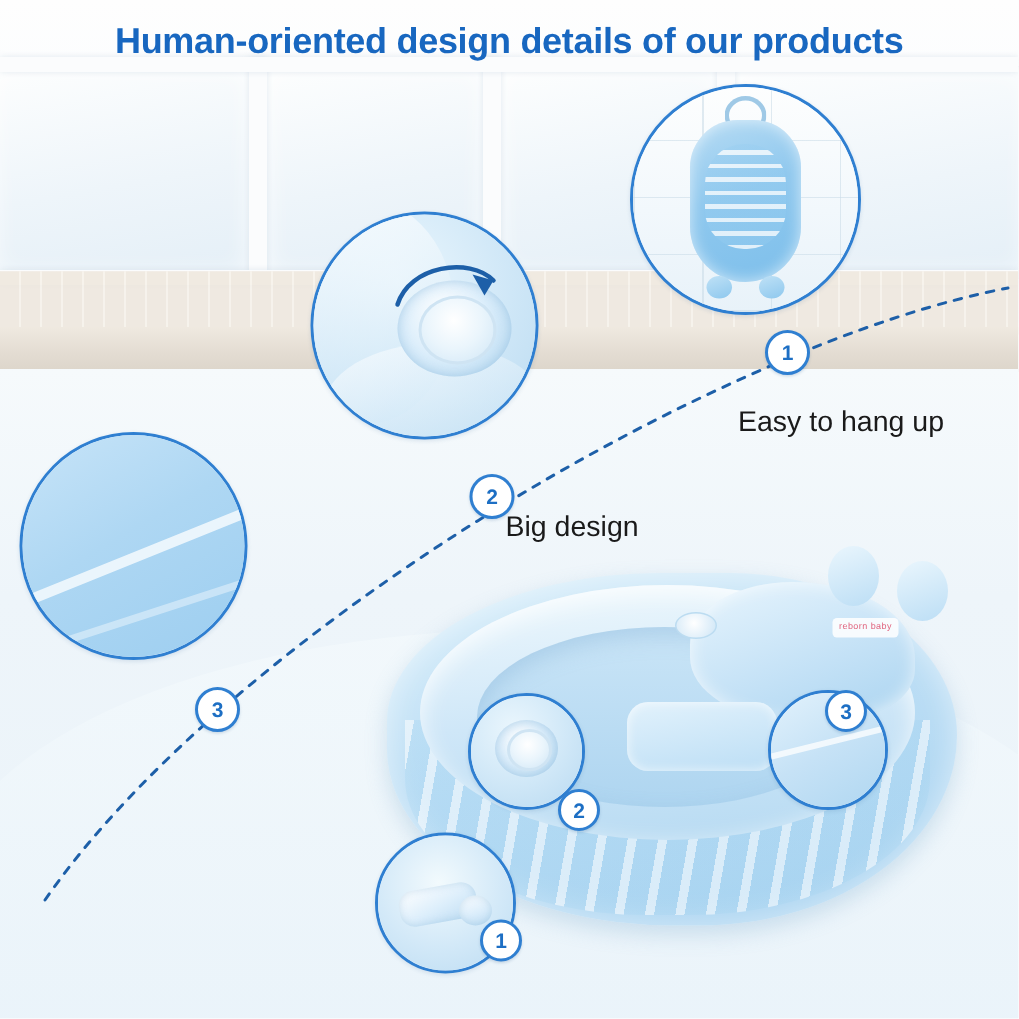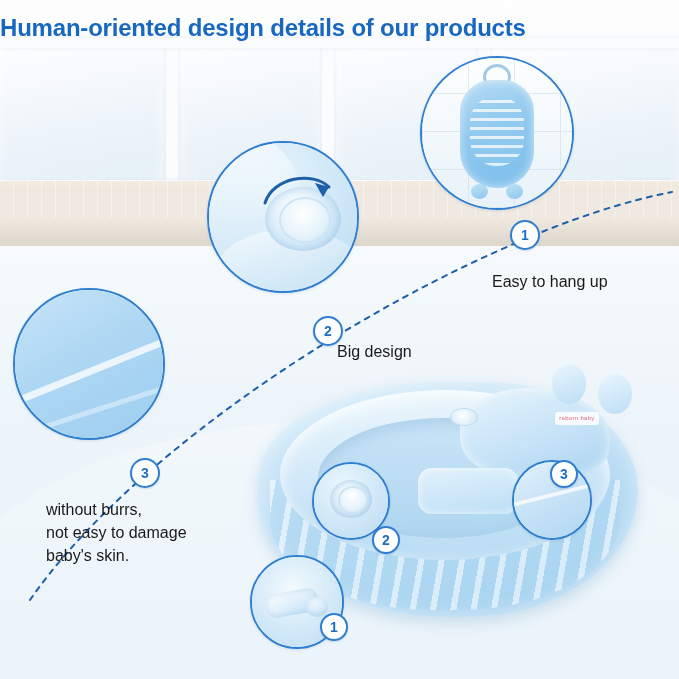--- a/index.html
+++ b/index.html
@@ -89,21 +89,21 @@
     background: linear-gradient(180deg, #f3f9fc 0%, #e9f3fa 100%);
     opacity: 0.8;
   }
 
   
   .title {
     position: absolute;
     left: 0;
     top: 14px;
     width: 679px;
-    text-align: left;
+    text-align: center;
     font-size: 24px;
     font-weight: bold;
     color: #1867c0;
     letter-spacing: -0.2px;
     white-space: nowrap;
   }
 
   
   .arc-svg {
     position: absolute;
@@ -138,21 +138,21 @@
     display: flex;
     align-items: center;
     justify-content: center;
     box-shadow: 0 1px 2px rgba(40,90,140,0.2);
   }
 
   
   .label {
     position: absolute;
     color: #1a1a1a;
-    font-size: 16px;
+    font-size: 19px;
     line-height: 23px;
     white-space: pre-line;
   }
 
   
   .hang-bg {
     position: absolute; inset: 0;
     background: linear-gradient(180deg, #fdfefe 0%, #f2f8fc 55%, #e8f2f9 100%);
   }
   .hang-tilewall {
@@ -389,23 +389,20 @@
   <div class="label" style="left:337px; top:340px;">Big design</div>
 
   <div class="callout" style="left:13px; top:288px; width:148px; height:148px;">
     <div class="callout-inner">
       <div class="smooth-bg"></div>
       <div class="smooth-seam" style="left:-10px; top:76px; width:180px; height:7px; transform:rotate(-22deg);"></div>
       <div class="smooth-seam" style="left:-10px; top:118px; width:180px; height:5px; transform:rotate(-18deg); opacity:0.55;"></div>
     </div>
   </div>
   <div class="badge" style="left:130px; top:458px; width:26px; height:26px;">3</div>
-  <div class="label" style="left:46px; top:498px;">without burrs,
-not easy to damage
-baby's skin.</div>
 
   <div class="tub">
     <div class="tub-outer"></div>
     <div class="tub-ribs"></div>
     <div class="tub-rim"></div>
     <div class="tub-inner"></div>
     <div class="tub-backrest"></div>
     <div class="tub-seat"></div>
     <div class="tub-ear" style="left:302px; top:4px;"></div>
     <div class="tub-ear" style="left:348px; top:14px;"></div>

